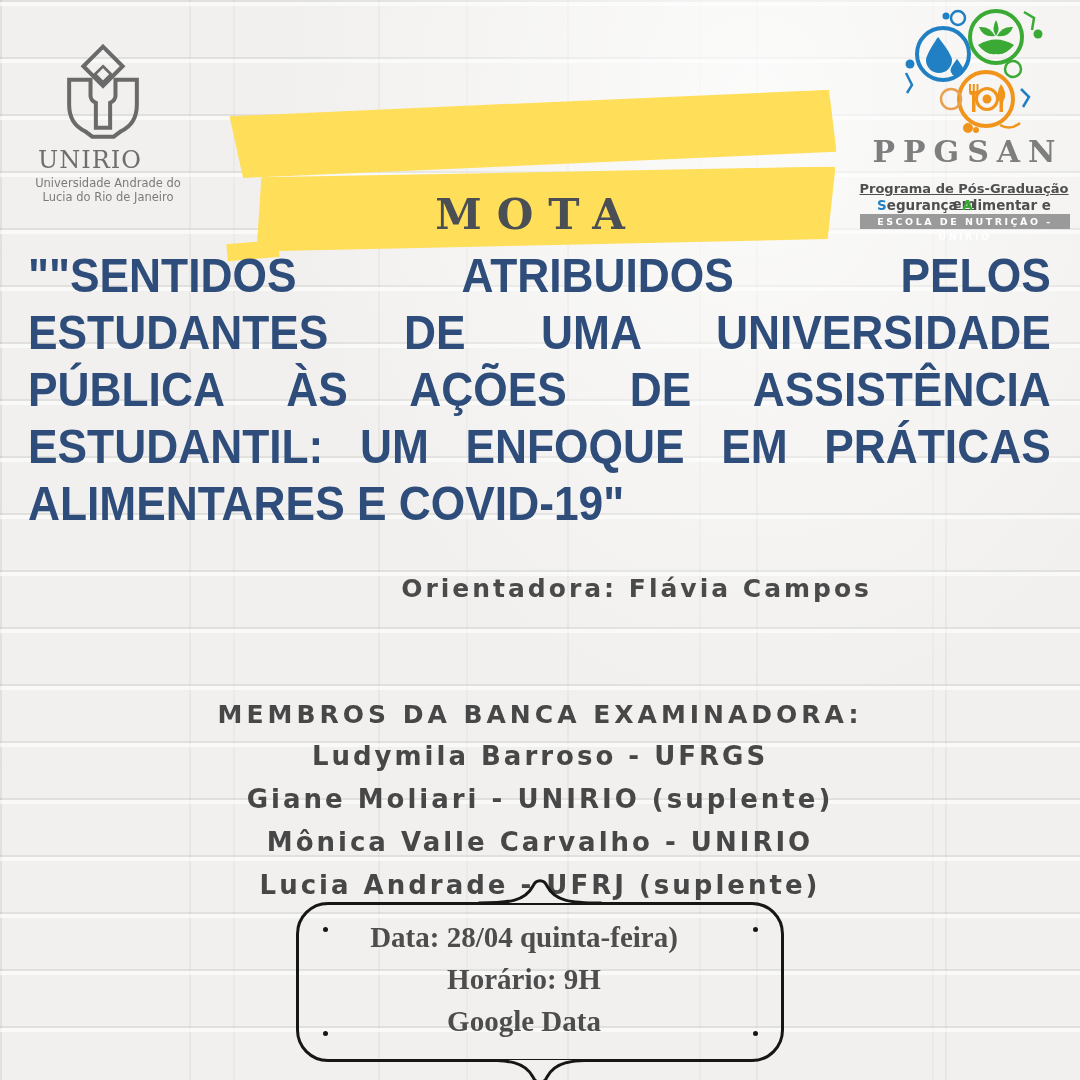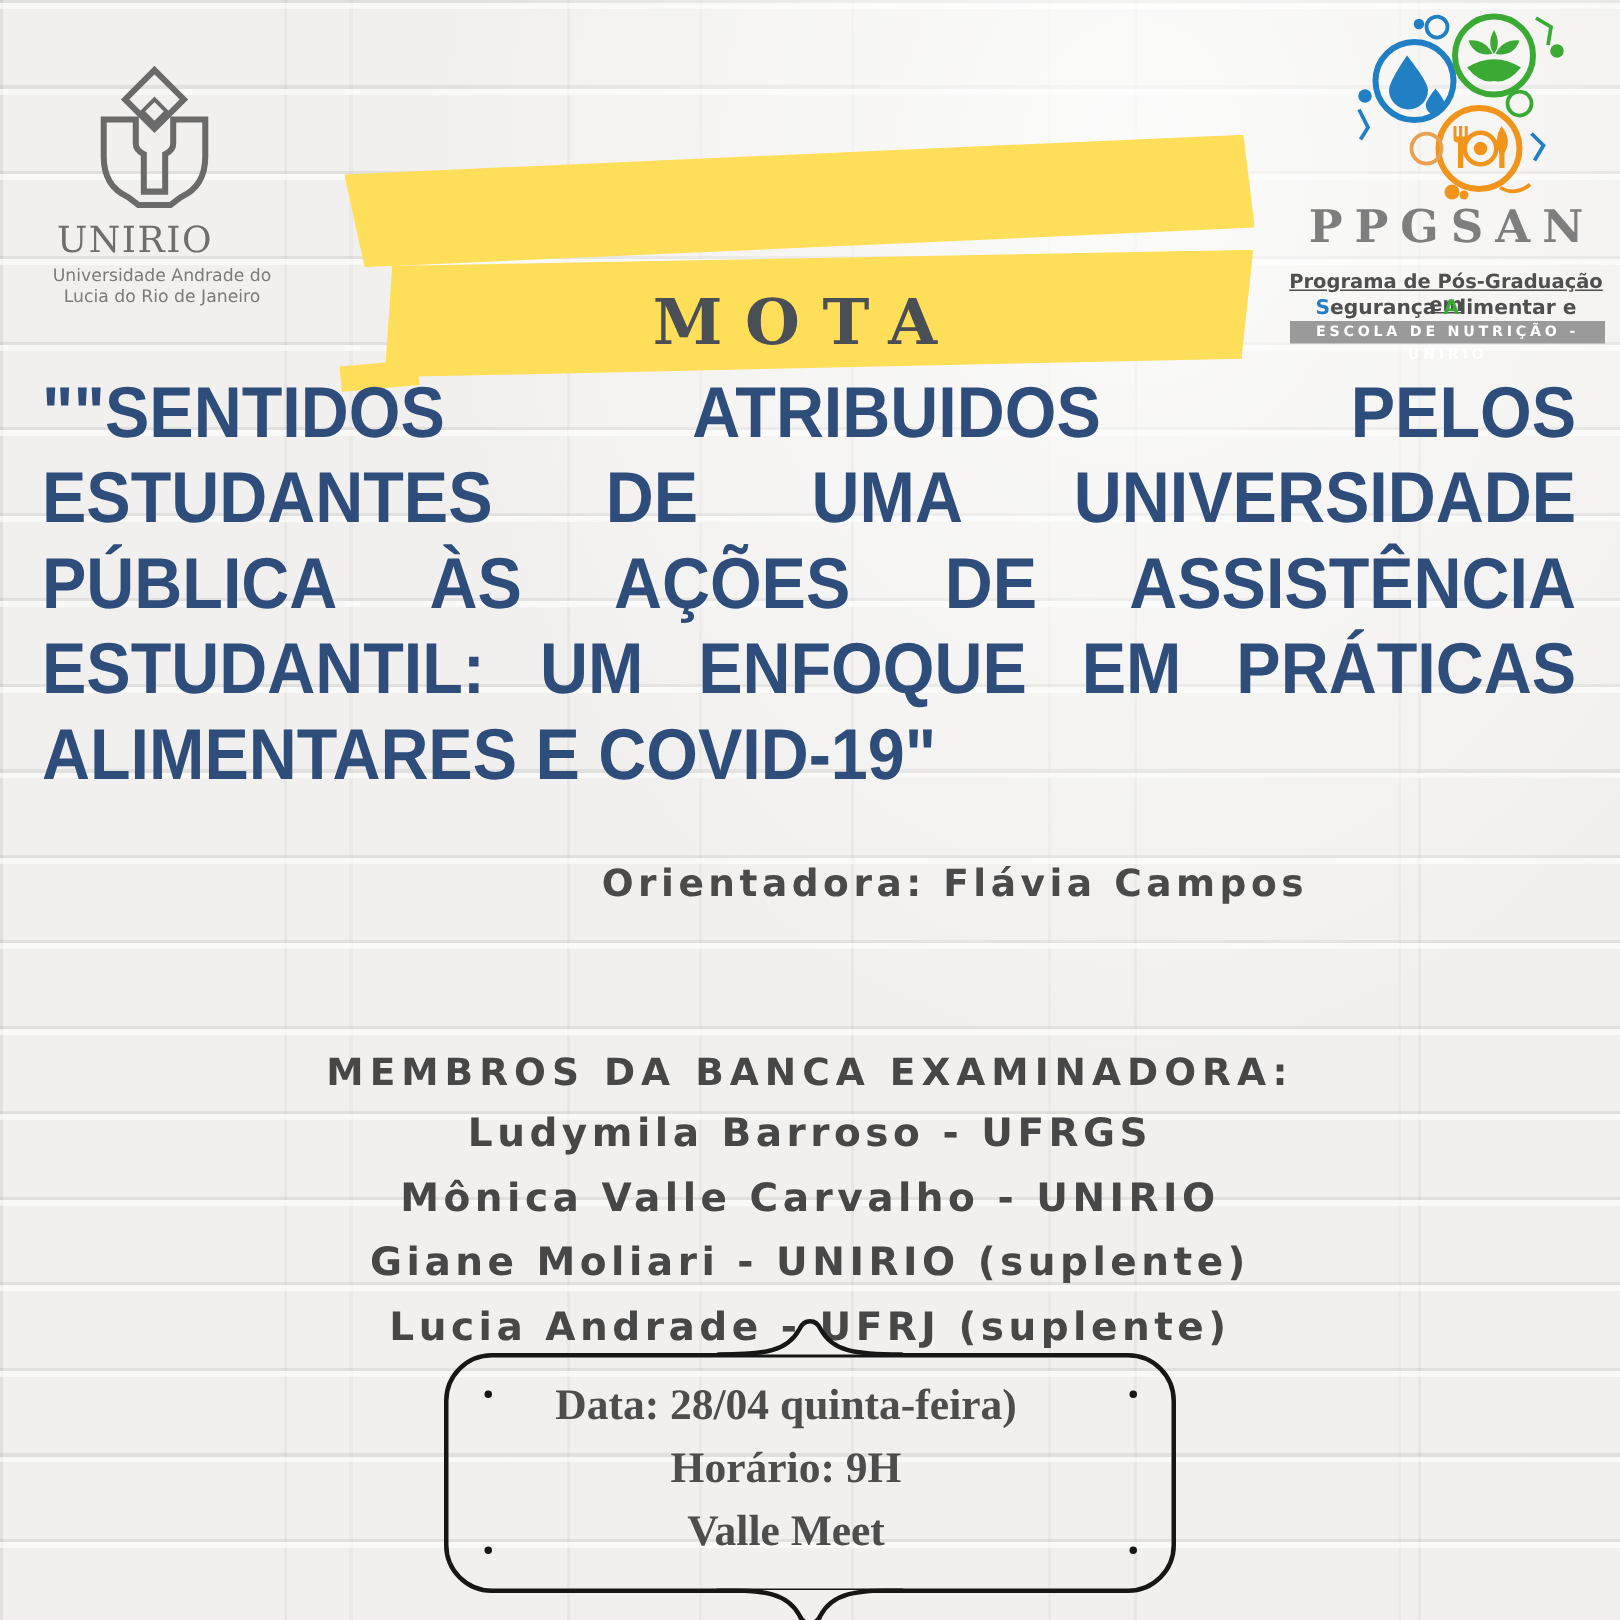--- a/index.html
+++ b/index.html
@@ -146,35 +146,35 @@
     <div class="title-line just">PÚBLICA ÀS AÇÕES DE ASSISTÊNCIA</div>
     <div class="title-line just">ESTUDANTIL: UM ENFOQUE EM PRÁTICAS</div>
     <div class="title-line last">ALIMENTARES E COVID-19"</div>
   </div>
 
   <div class="abs advisor">Orientadora: Flávia Campos</div>
 
   <div class="abs committee">
     <div class="committee-heading">MEMBROS DA BANCA EXAMINADORA:</div>
     <div class="committee-member">Ludymila Barroso - UFRGS</div>
+    <div class="committee-member">Giane Moliari - UNIRIO (suplente)</div>
     <div class="committee-member">Mônica Valle Carvalho - UNIRIO</div>
-    <div class="committee-member">Giane Moliari - UNIRIO (suplente)</div>
     <div class="committee-member">Lucia Andrade - UFRJ (suplente)</div>
   </div>
 
   <div class="abs event-box"></div>
   <svg class="abs brace brace-top" viewBox="0 0 130 30">
     <path d="M4,29 C35,29 50,27 58,12 C61,5 69,5 72,12 C80,27 95,29 126,29" fill="#f1f0ee" stroke="#161616" stroke-width="3" stroke-linecap="round"></path>
   </svg>
   <svg class="abs brace brace-bottom" viewBox="0 0 130 30">
     <path d="M4,1 C35,1 50,3 58,18 C61,25 69,25 72,18 C80,3 95,1 126,1" fill="#f1f0ee" stroke="#161616" stroke-width="3" stroke-linecap="round"></path>
   </svg>
   <div class="abs corner-dot dot-tl"></div>
   <div class="abs corner-dot dot-tr"></div>
   <div class="abs corner-dot dot-bl"></div>
   <div class="abs corner-dot dot-br"></div>
   <div class="abs event-text">
     <div>Data: 28/04 quinta-feira)</div>
     <div>Horário: 9H</div>
-    <div>Valle Meet</div>
+    <div>Google Data</div>
   </div>
 
 </div>
 
 </body></html>

